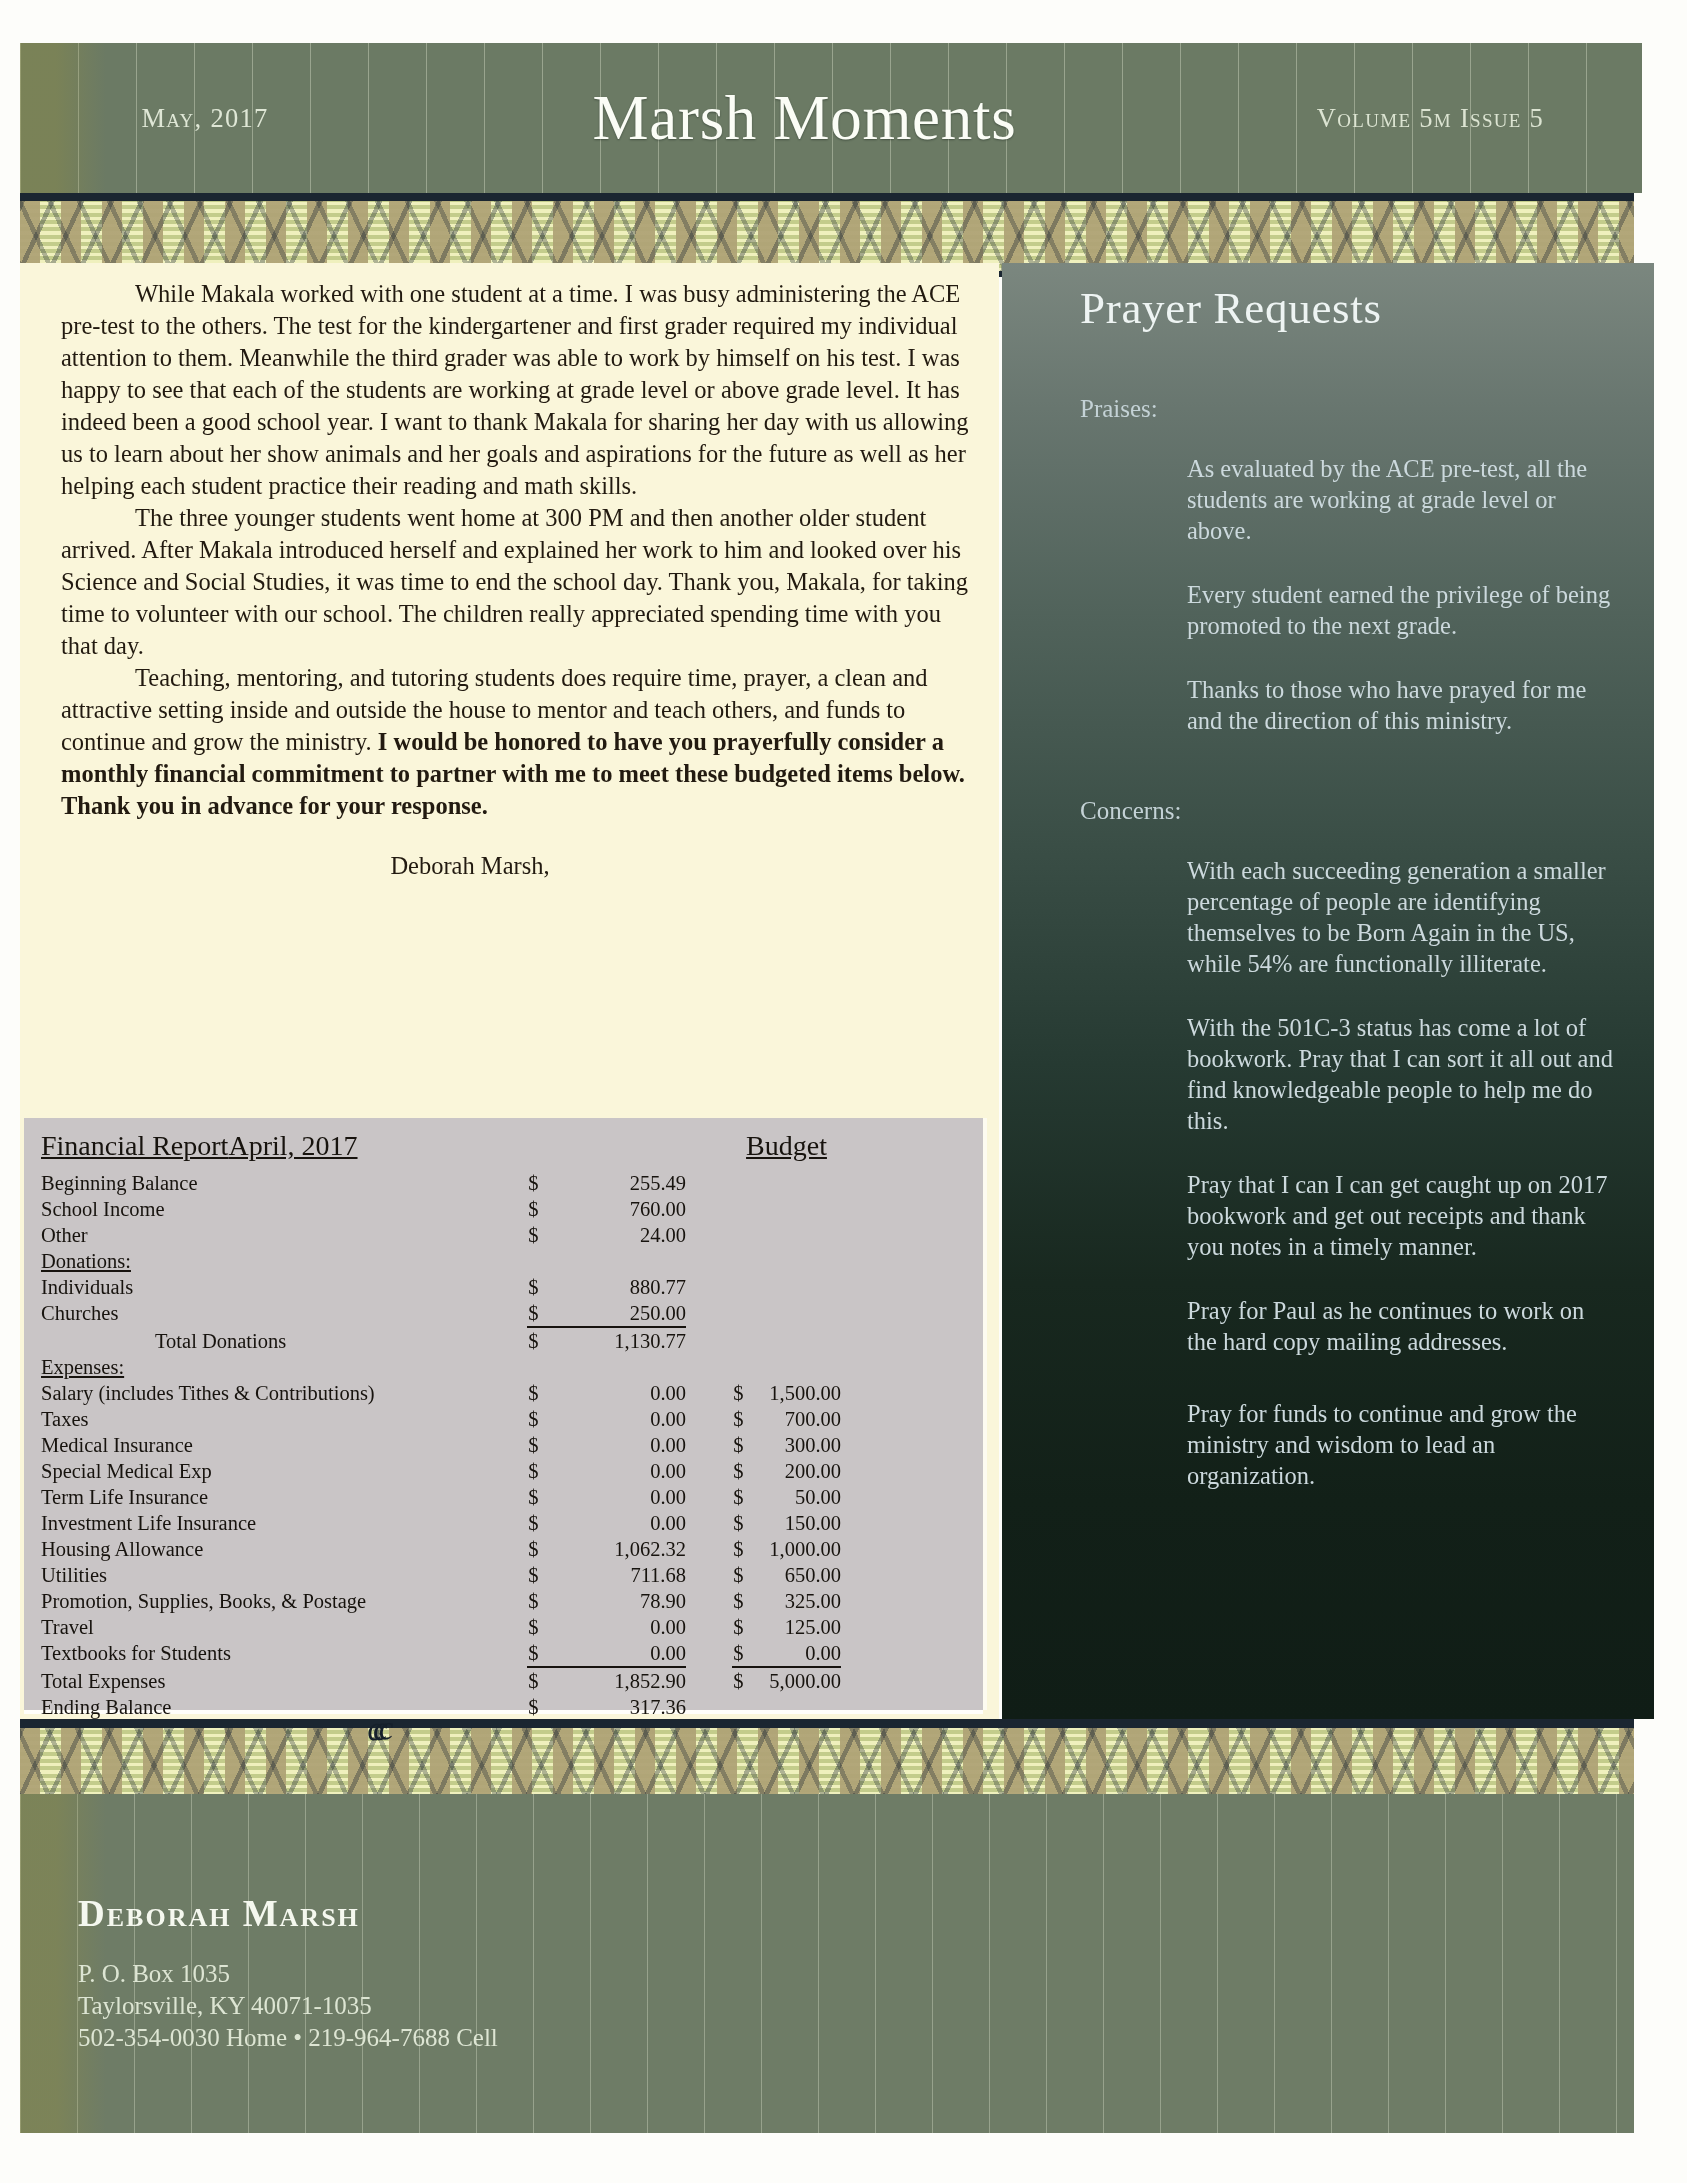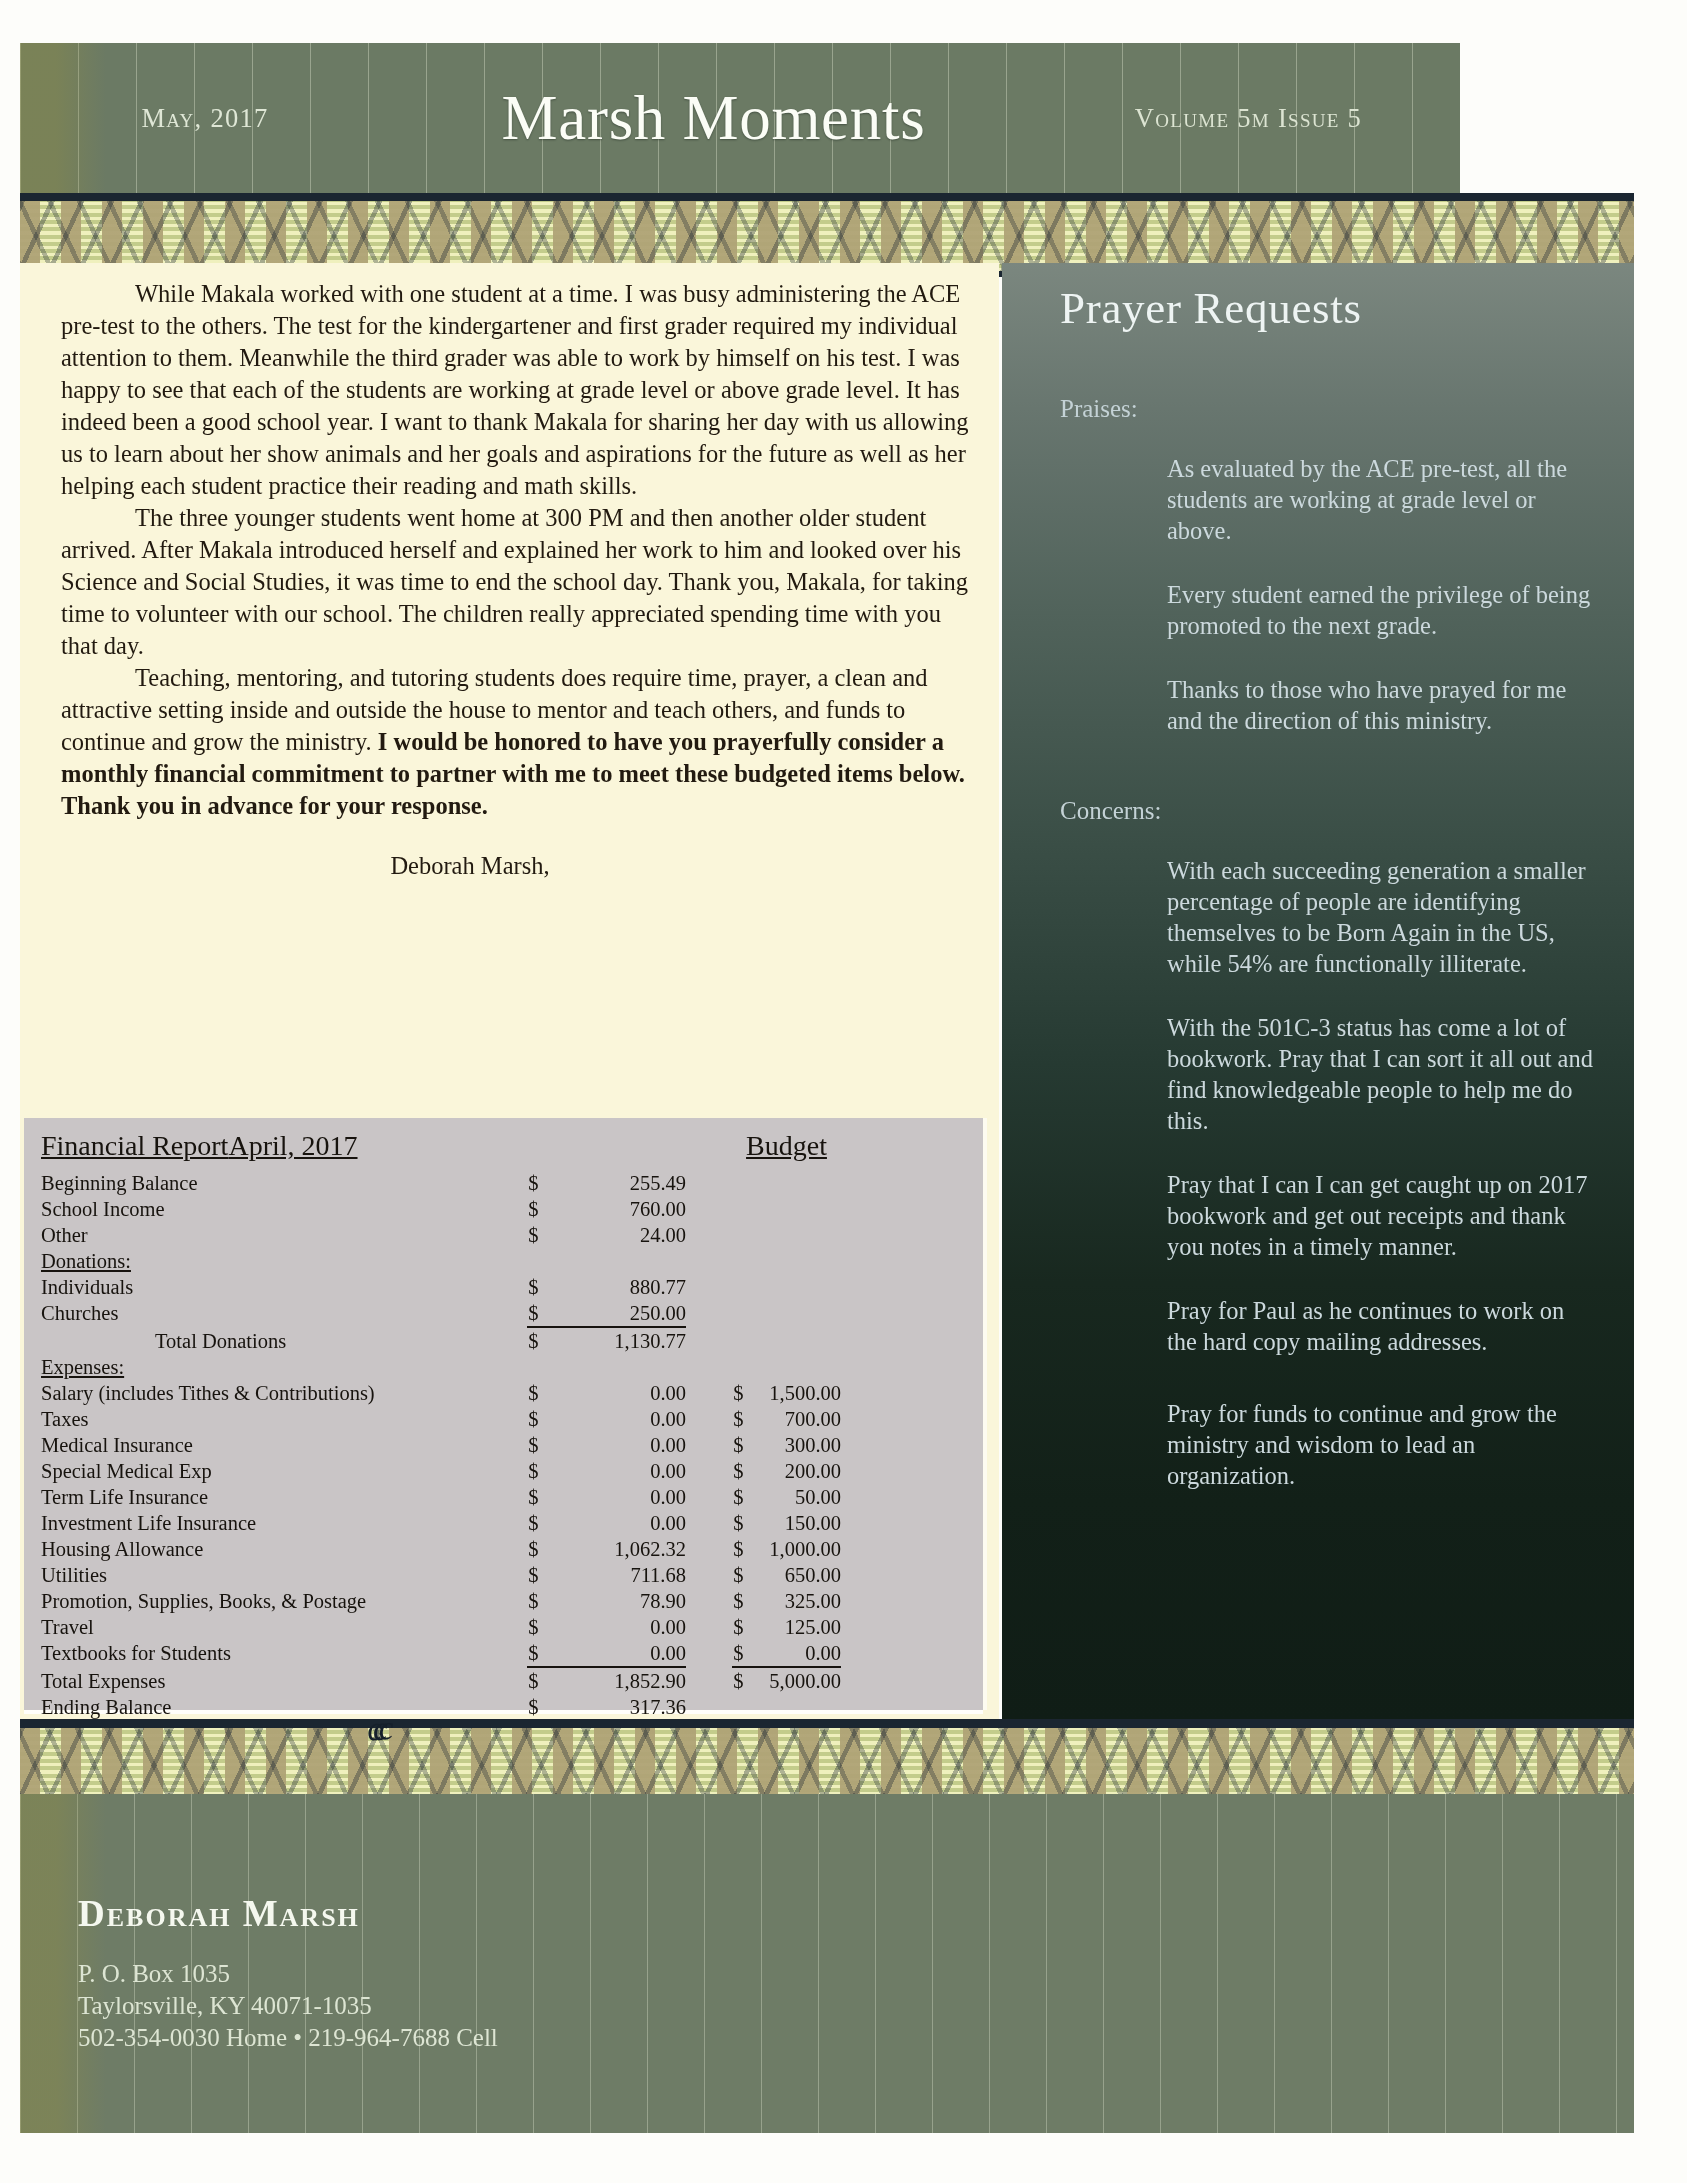--- a/index.html
+++ b/index.html
@@ -1,20 +1,20 @@
 <!DOCTYPE html>
 <html style="--header-green: #6b7a64; --footer-green: #6e7c66; --cream: #faf6da; --table-gray: #c9c5c6; --panel-dark-top: #7b877f; --panel-dark-bottom: #101d16; --weave-tan: #b2a67c; --weave-cream: #eff0bd; --ink: #221a10; --panel-text: #ccd9dd;font-size:10.6px"><head>
 <meta charset="utf-8">
 <style>
   html,body{margin:0;padding:0;background:#ffffff;}
   .page{position:relative;width:1687px;height:2183px;background:#fdfdfa;overflow:hidden;
         font-family:"Liberation Serif", serif;}
 
   
-  .masthead{position:absolute;left:20px;top:43px;width:1440px;height:150px;
+  .masthead{position:absolute;left:20px;top:43px;width:1622px;height:150px;
     background-color:#6b7a64;
     background-image:
       linear-gradient(90deg, rgba(146,143,66,.38) 0 36px, rgba(146,143,66,0) 86px),
       repeating-linear-gradient(90deg, rgba(228,234,212,.38) 0 1.3px, rgba(0,0,0,0) 1.3px 58px);
     display:flex;align-items:center;}
   .masthead .issue-left{width:370px;text-align:center;color:#dfe7d6;
     font-variant:small-caps;font-size:26.5px;letter-spacing:1.3px;}
   .masthead .title{flex:1;text-align:center;color:#fbfdf6;font-size:63px;letter-spacing:0.7px;
     text-shadow:0 1.3px 2px rgba(20,30,25,.45);}
   .masthead .issue-right{width:423px;text-align:center;color:#dce4d2;
@@ -60,21 +60,21 @@
   .act{width:159px;}
   .bud{width:109px;margin-left:46px;margin-right:142px;}
   .cell.ul{border-bottom:2px solid #17130e;}
   .cell .cur{padding-left:1.3px;}
   .cell .amt{text-align:right;}
 
   
   .prayer{position:absolute;left:1002px;top:263px;width:632px;height:1456px;
     background:linear-gradient(180deg,#7b877f 0%, #68766f 10%, #51635b 24%, #3a4e46 40%,
                #263a32 55%, #18281f 70%, #122018 85%, #101d16 100%);
-    color:#ccd9dd;}
+    color:#ccd9dd;padding-left:20px;}
   .prayer-title{padding:18.5px 0 0 58px;font-size:45px;color:#eef4f3;letter-spacing:0.7px;}
   .pr-label{padding-left:58px;margin-top:61px;font-size:25px;color:#c4d2d6;}
   .pr-list{margin:30px 40px 0 165px;font-size:24.5px;line-height:31px;}
   .pr-list p{margin:0 0 33px 0;}
   .concerns .pr-list p:last-child{margin-top:41px;}
 
   
   .footer{position:absolute;left:20px;top:1794px;width:1614px;height:339px;
     background-color:#6e7c66;
     background-image:

